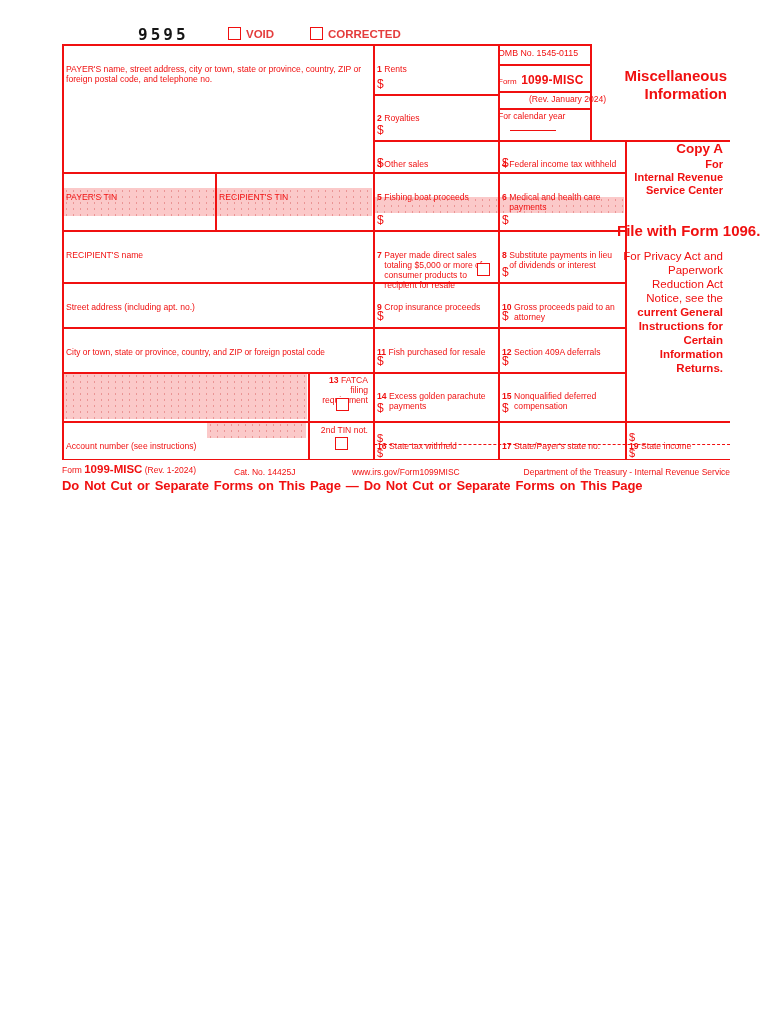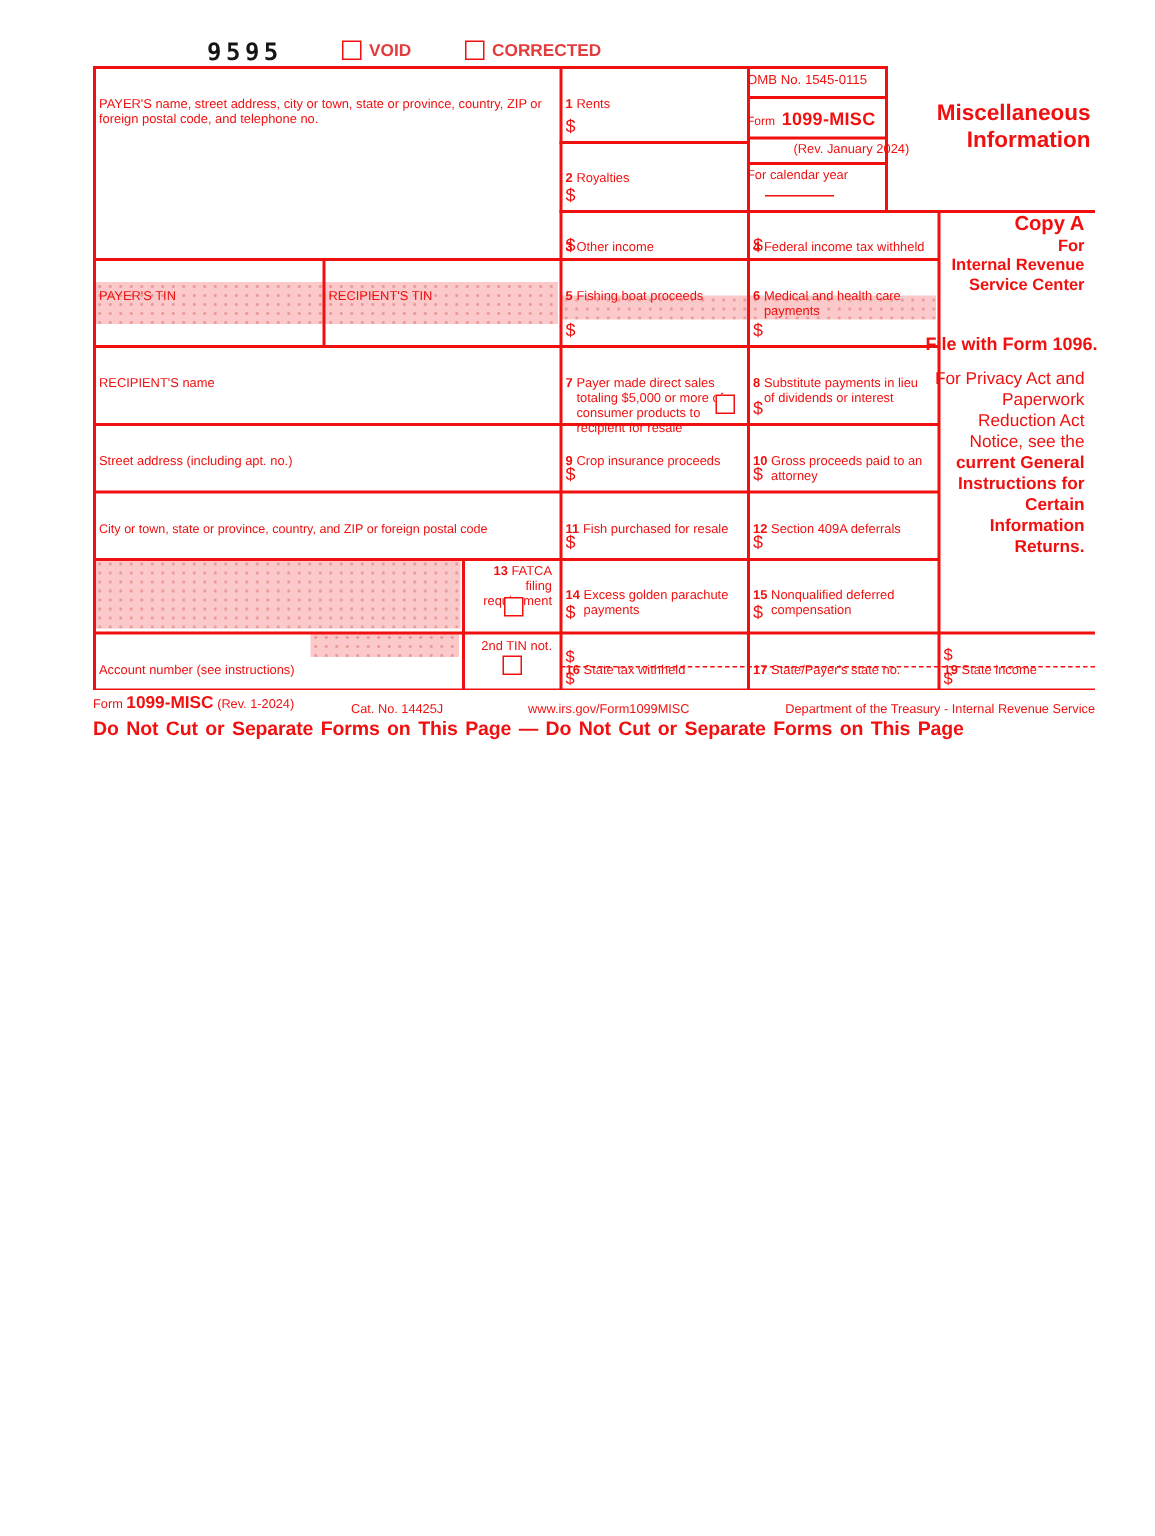--- a/index.html
+++ b/index.html
@@ -40,21 +40,21 @@
   .rev{font-size:8.6px;}
   .cal{font-size:8.6px;}
   .title{
     position:absolute;top:67px;right:43px;width:150px;text-align:right;
     font-size:15px;font-weight:bold;line-height:17.5px;z-index:4;
   }
   .copycol{position:absolute;left:617px;width:106px;top:141px;text-align:right;z-index:4;}
   .copy-a{font-size:13.5px;font-weight:bold;line-height:15px;}
   .copy-for{font-size:11px;font-weight:bold;line-height:13px;margin-top:2px;}
   .copy-irs{font-size:11px;font-weight:bold;line-height:12.5px;}
-  .copy-file{font-size:12px;font-weight:bold;margin-top:26px;white-space:nowrap;}
+  .copy-file{font-size:15px;font-weight:bold;margin-top:26px;white-space:nowrap;}
   .privacy{font-size:11.5px;line-height:14px;margin-top:10px;}
   .privacy b{font-weight:bold;}
   .footer-small{position:absolute;font-size:8.5px;color:var(--red);z-index:4;}
   .footer-form{position:absolute;left:62px;top:463px;font-size:8.5px;z-index:4;}
   .footer-form .fn{font-size:11.5px;font-weight:bold;}
   .donotcut{
     position:absolute;left:62px;top:478px;width:660px;font-size:13px;font-weight:bold;
     letter-spacing:-.1px;word-spacing:1.5px;color:var(--red);z-index:4;white-space:nowrap;
   }
   .lbl-r{position:absolute;text-align:right;font-size:8.6px;line-height:10px;z-index:4;}
@@ -130,21 +130,21 @@
   <div class="ombcol rev" style="top:94px;padding-left:31px;">(Rev. January 2024)</div>
   <div class="ombcol cal" style="top:111px;">For calendar year</div>
 
   <div class="title">
     <div>Miscellaneous</div>
     <div>Information</div>
   </div>
 
   <div class="lbl nowrap" style="left:377px;top:143px;">
     <span class="bn">3</span>
-      <span>Other income</span>
+      <span>Other sales</span>
   </div>
   <div class="dollar" style="left:377px;top:157px;">$</div>
   <div class="lbl nowrap" style="left:502px;top:143px;">
     <span class="bn">4</span>
       <span>Federal income tax withheld</span>
   </div>
   <div class="dollar" style="left:502px;top:157px;">$</div>
 
   <div class="lbl nowrap" style="left:377px;top:176px;">
     <span class="bn">5</span>

